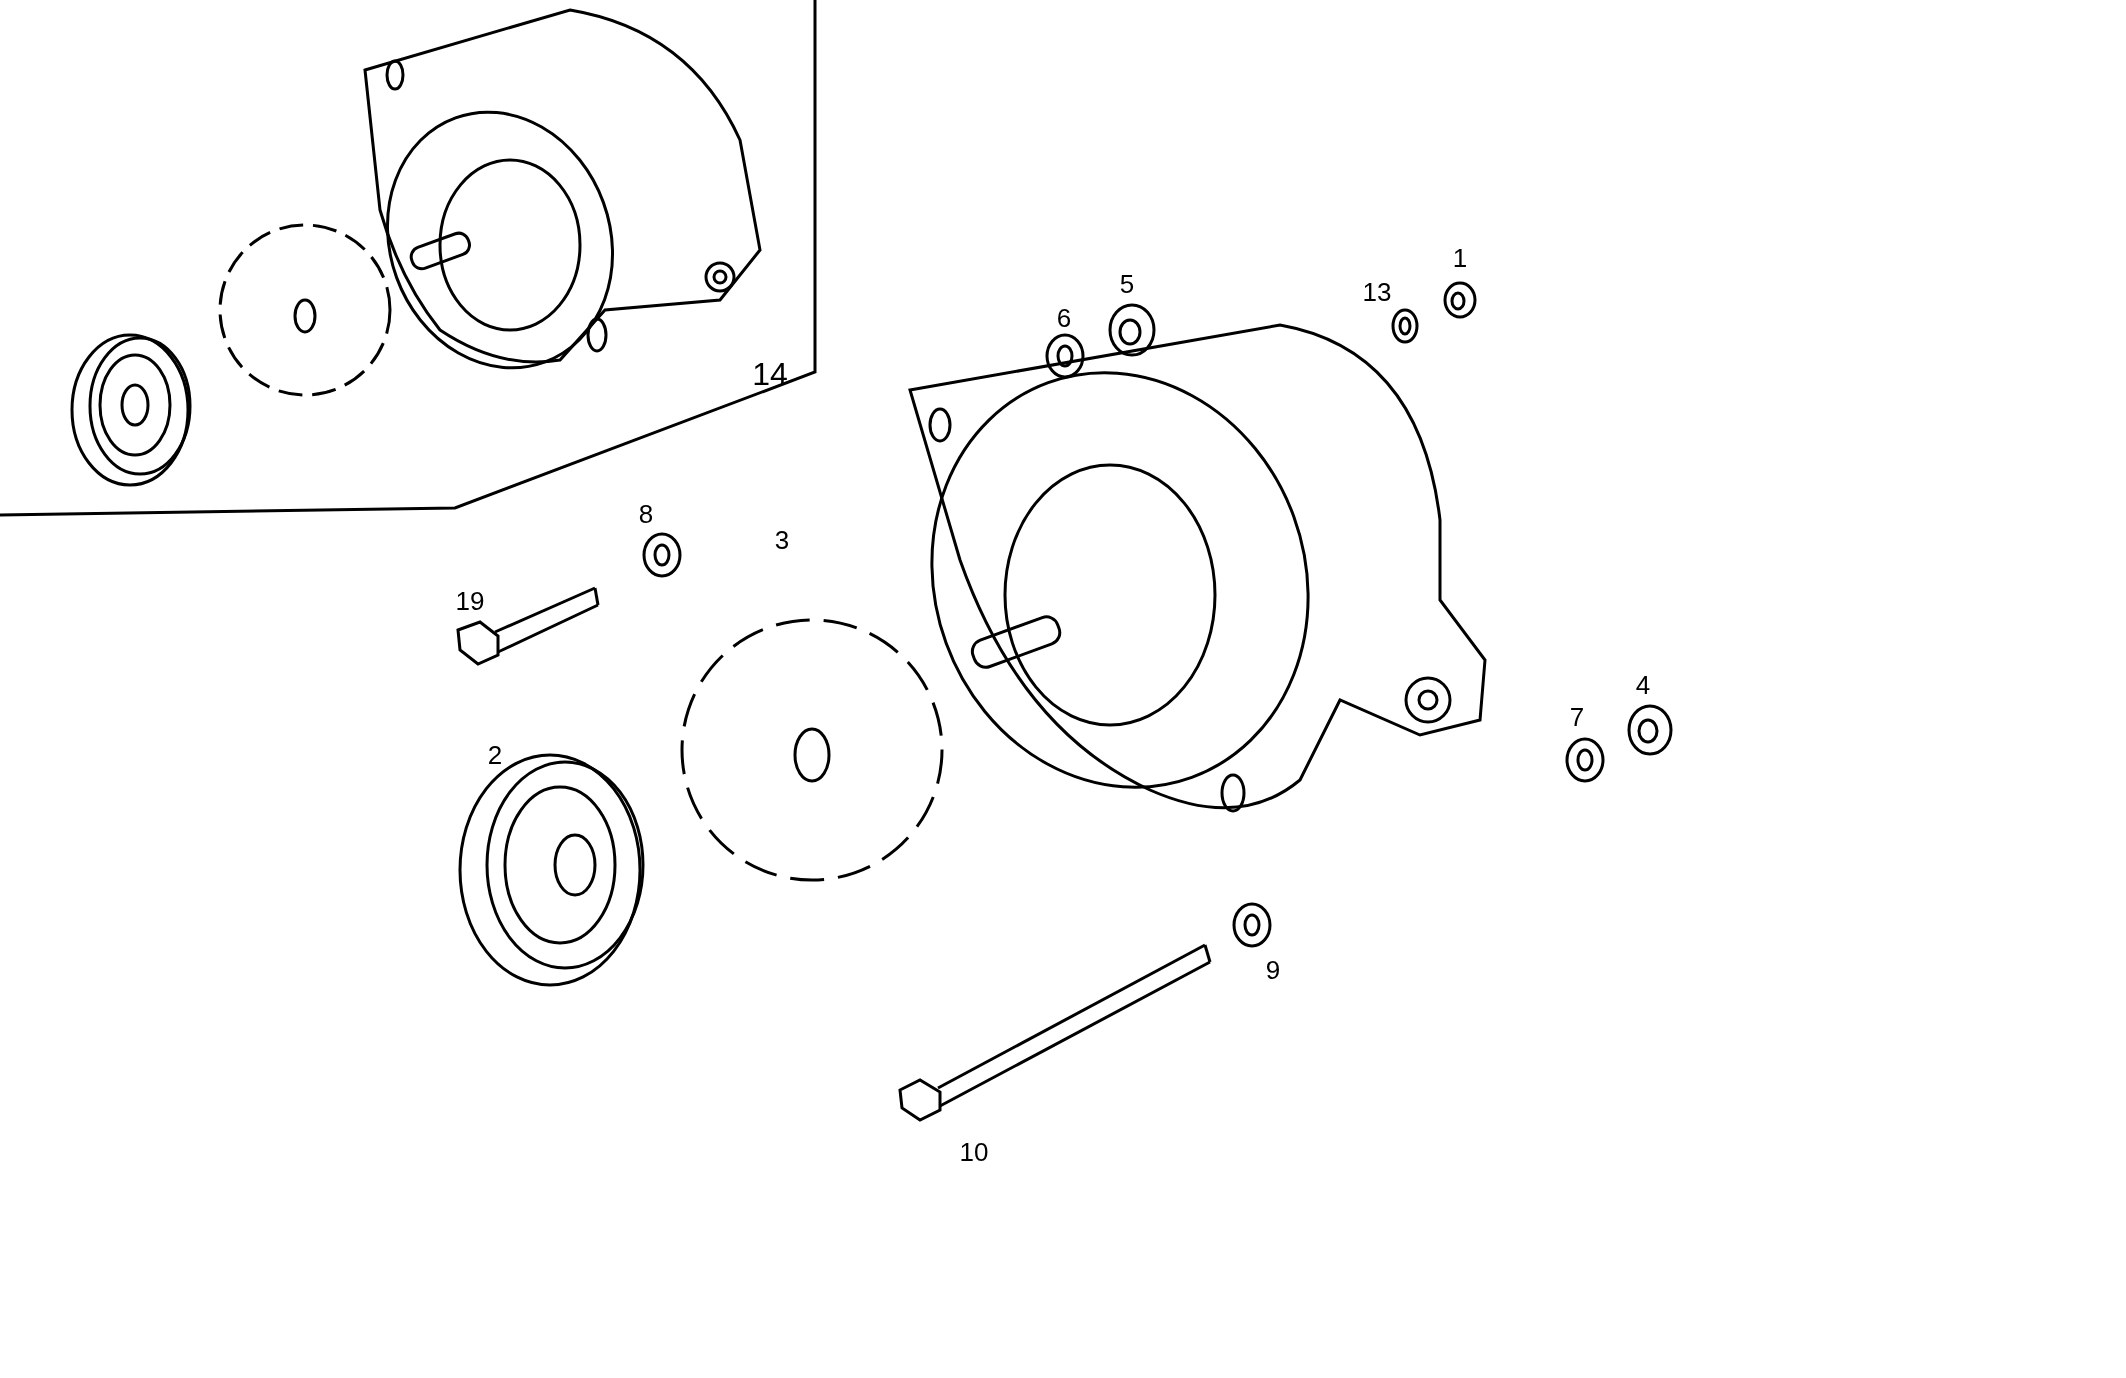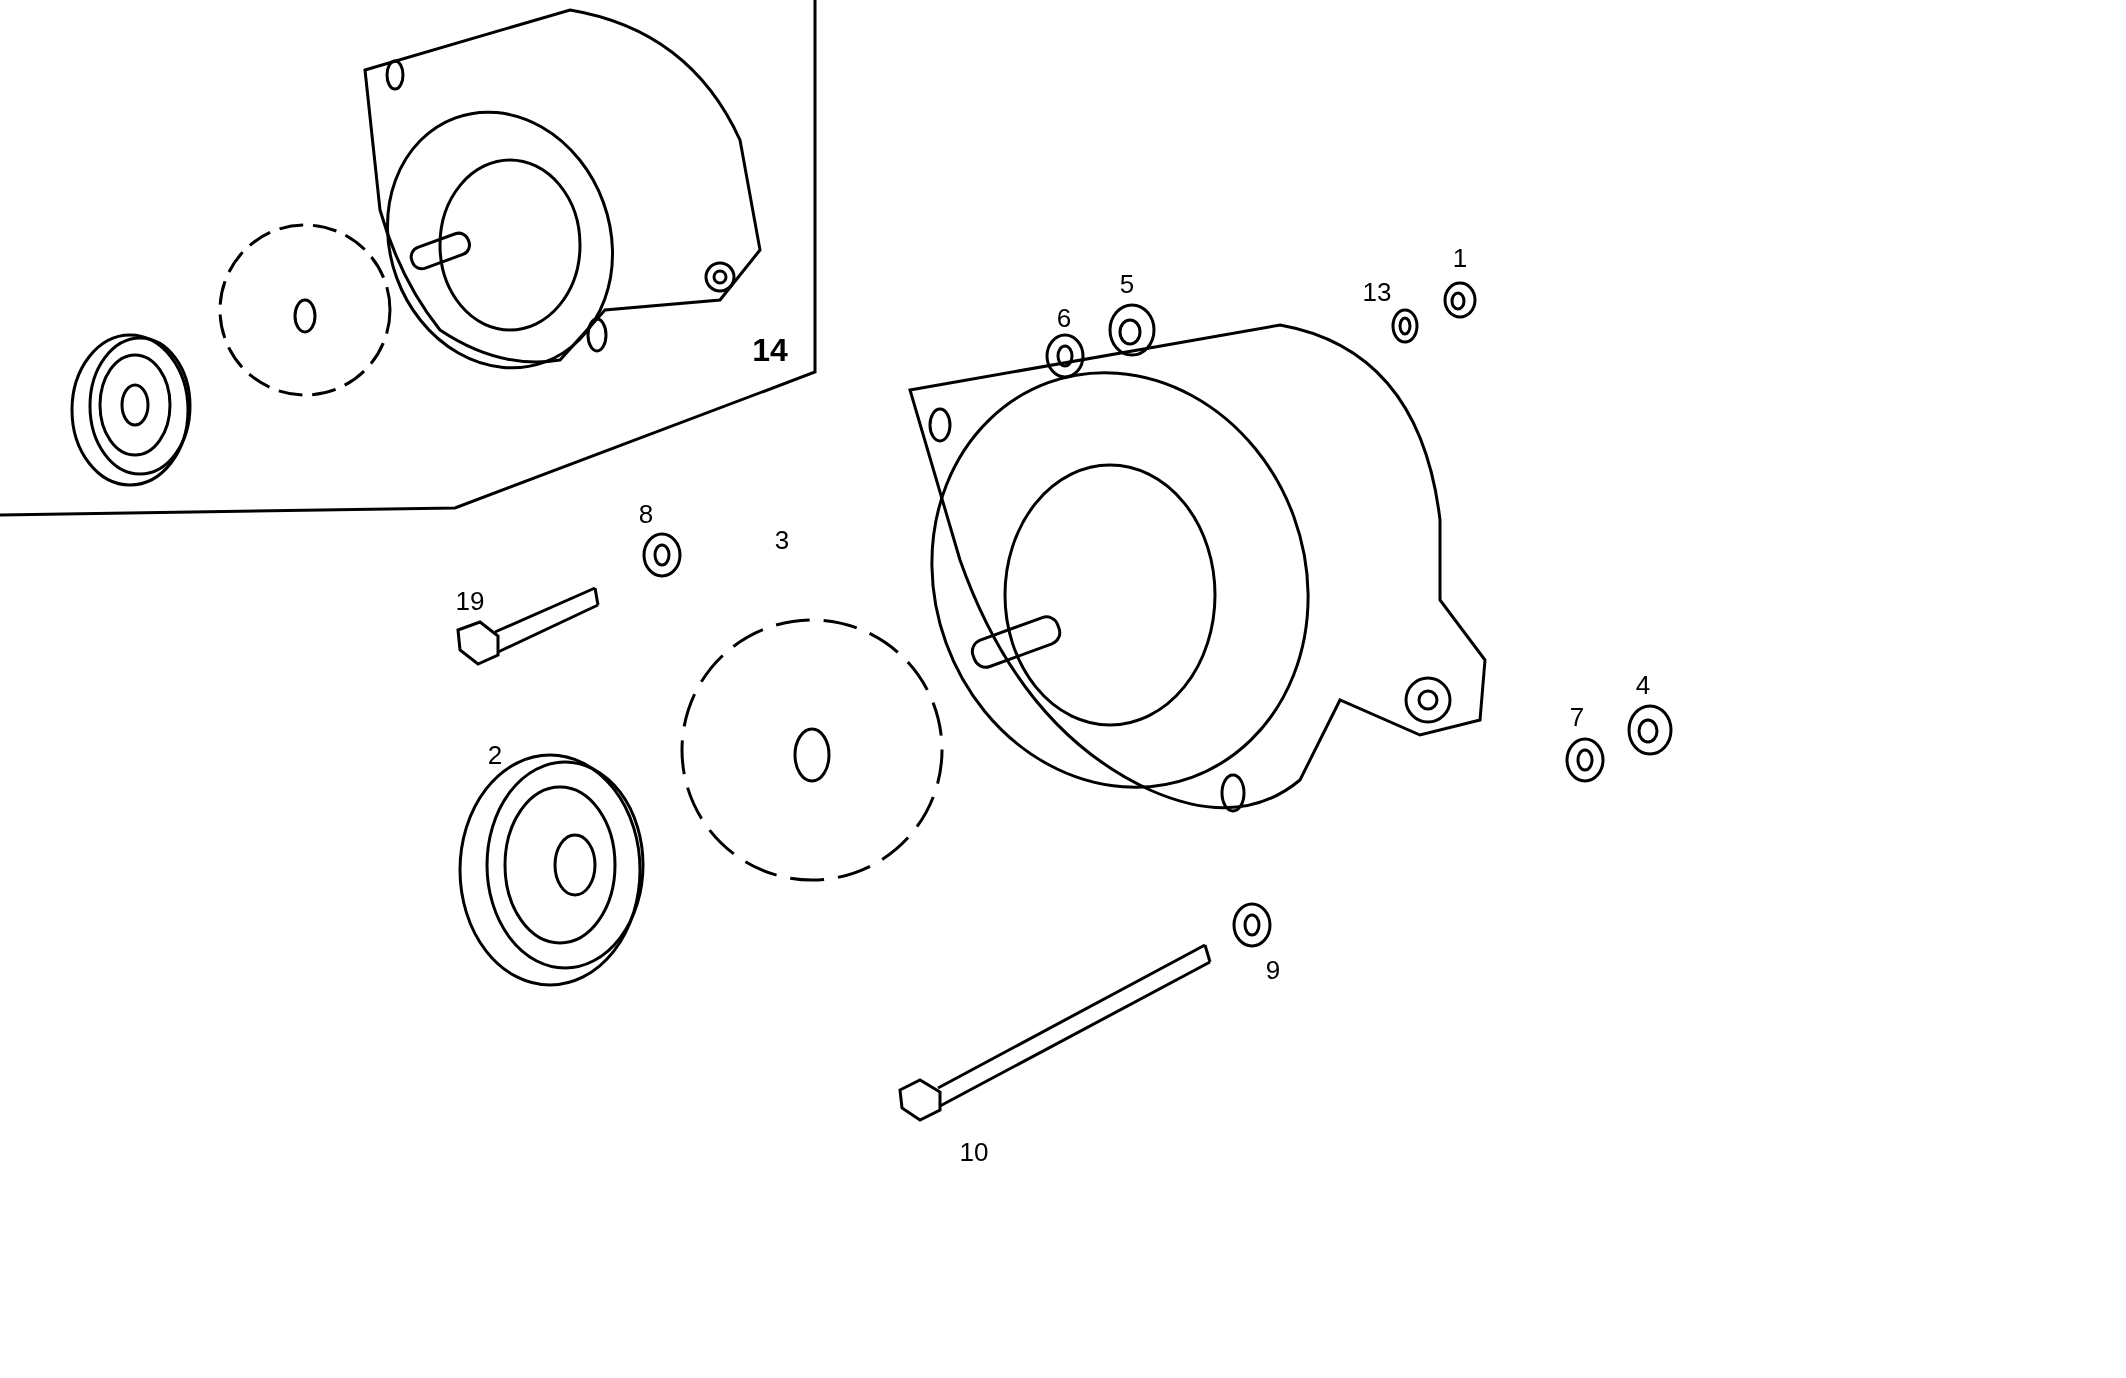--- a/index.html
+++ b/index.html
@@ -1,19 +1,19 @@
 <!DOCTYPE html>
 <html><head>
 <meta charset="utf-8">
 <style>
   html,body{margin:0;padding:0;background:#fff;}
   body{width:2126px;height:1378px;position:relative;overflow:hidden;font-family:"Liberation Sans",sans-serif;}
   svg.art{position:absolute;left:0;top:0;}
   .lbl{position:absolute;font-size:26px;color:#000;transform:translate(-50%,-50%);}
-  .lbl.big{font-size:32px;font-weight:bold;}
+  .lbl.big{font-size:32px;font-weight:normal;margin-top:24px;}
 </style>
 </head>
 <body>
 
 <svg class="art" width="2126" height="1378" viewBox="0 0 2126 1378" fill="none" stroke="#000" stroke-width="3">
 
   <g>
     <polyline points="815,0 815,372 455,508 0,515"></polyline>
   </g>
 

